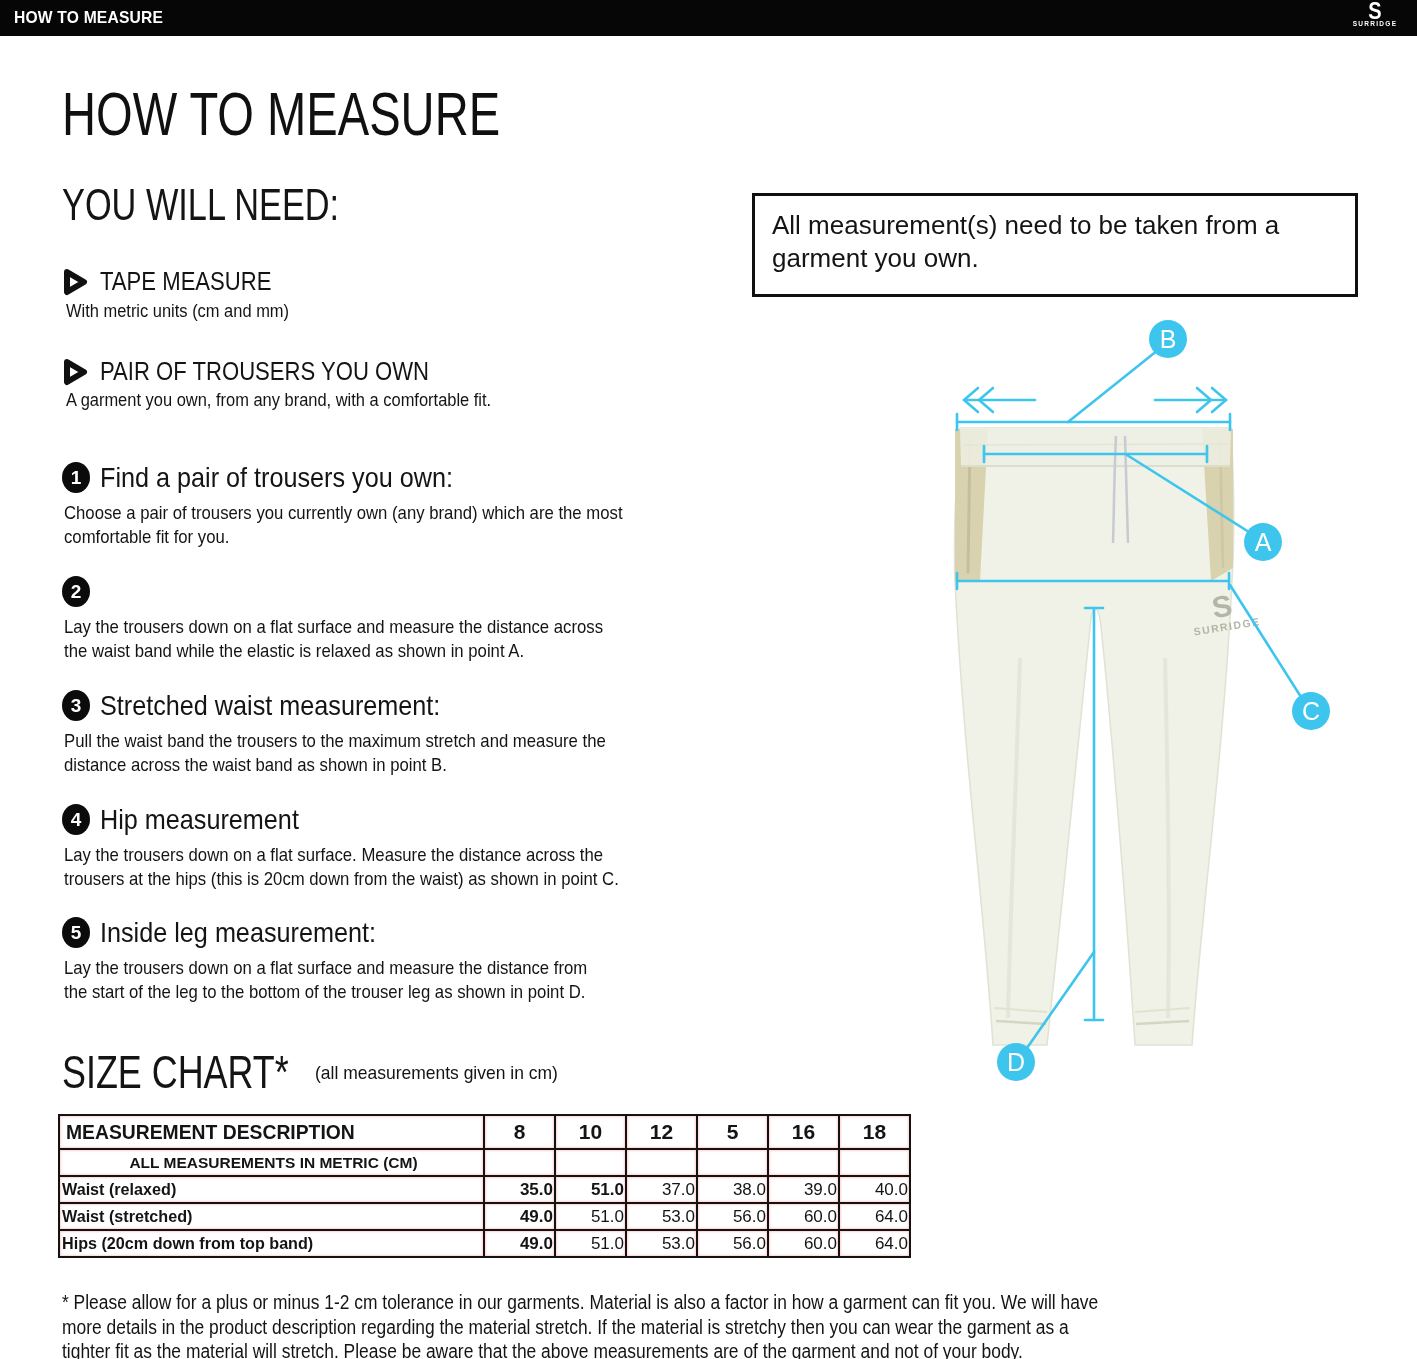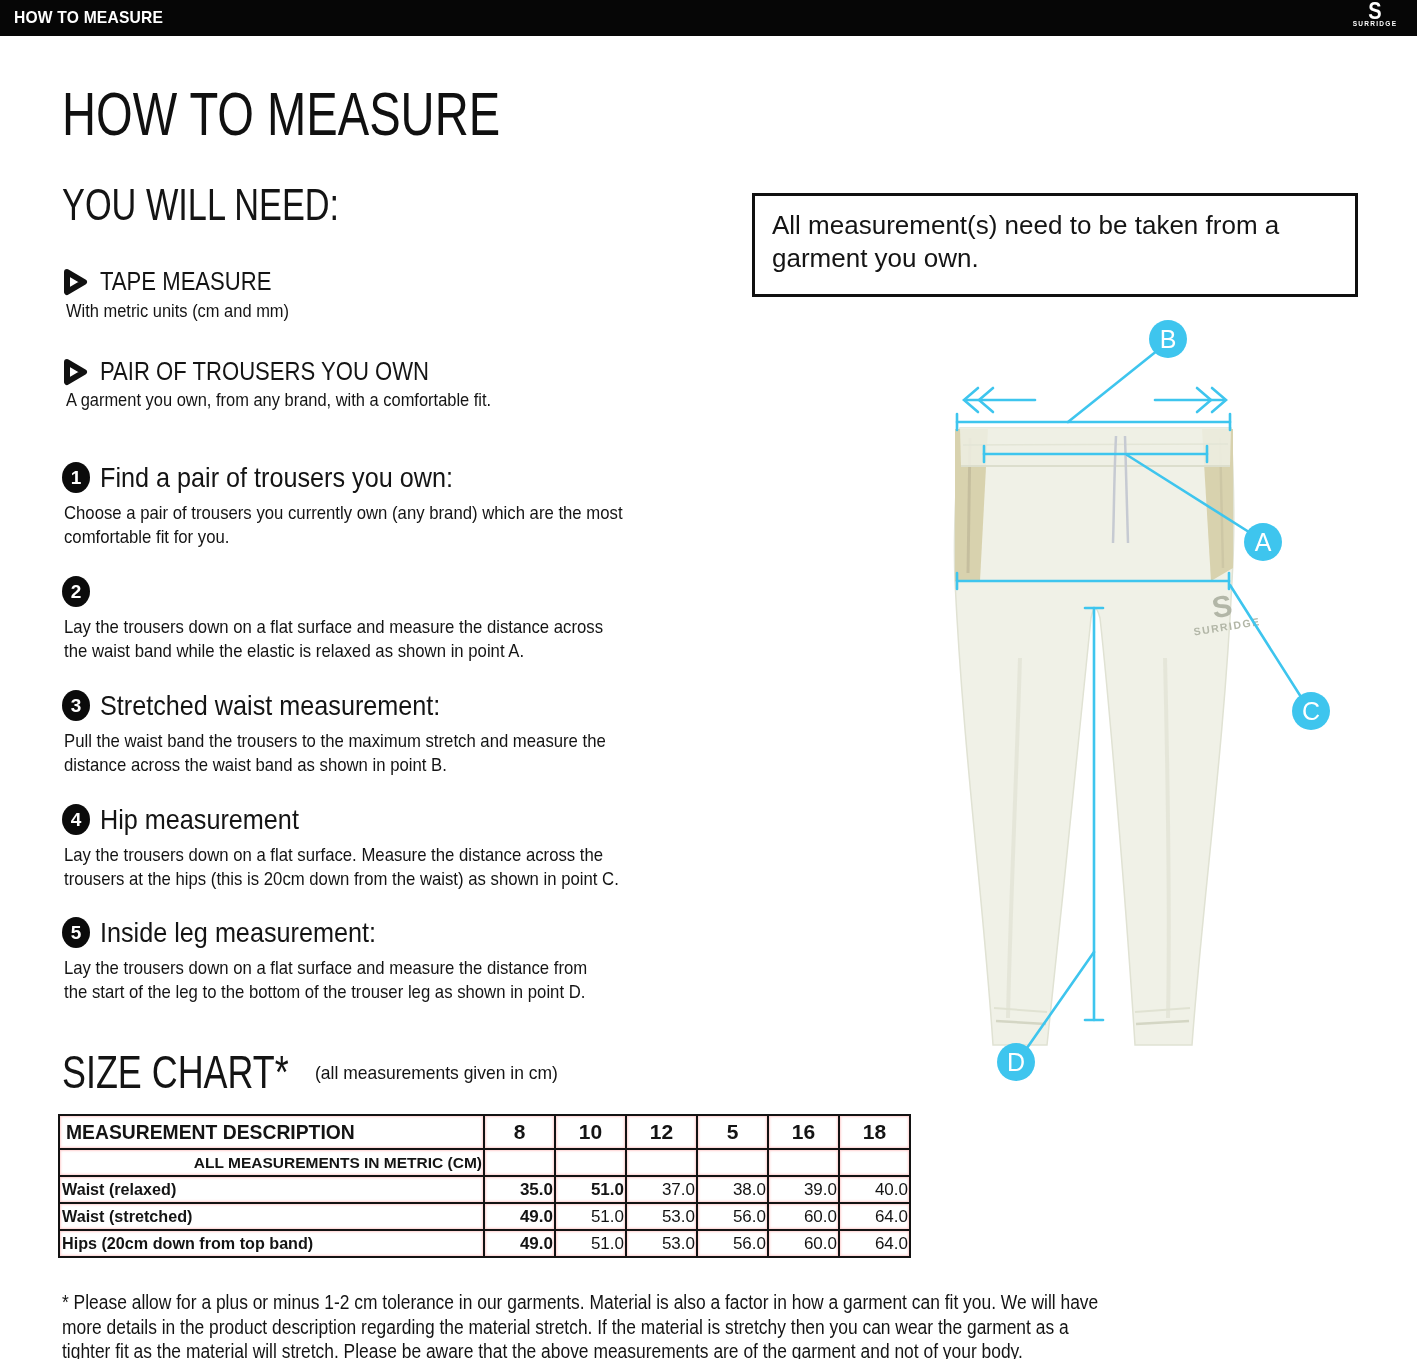--- a/index.html
+++ b/index.html
@@ -40,21 +40,21 @@
   
   #sc-head{left:62px;top:1048px;font-size:46px;line-height:48px;text-align:right;}
   #sc-head .cond{transform:scaleX(.78);}
   #sc-note{left:315px;top:1062px;font-size:19px;transform:scaleX(.92);transform-origin:0 0;white-space:nowrap;}
   #sizetable{left:58px;top:1114px;border-collapse:collapse;table-layout:fixed;background:#fff;}
   #sizetable th,#sizetable td{border:2px solid #131313;box-shadow:inset 0 0 2px 1px rgba(255,150,150,.45);overflow:hidden;white-space:nowrap;}
   #sizetable th{font-size:21px;font-weight:bold;height:30px;text-align:center;}
   #sizetable th.desc{text-align:left;padding-left:6px;transform:none;}
   #sizetable th.desc span{display:inline-block;transform:scaleX(.92);transform-origin:0 50%;}
   #sizetable td{font-size:17px;height:23px;text-align:right;}
-  #sizetable td.sub{font-size:15.5px;font-weight:bold;text-align:right;padding-left:5px;height:20px;}
+  #sizetable td.sub{font-size:15.5px;font-weight:bold;text-align:center;padding-left:5px;height:20px;}
   #sizetable td.lbl{font-weight:bold;text-align:left;padding-left:2px;}
   #sizetable td.lbl span{display:inline-block;transform:scaleX(.95);transform-origin:0 50%;}
   #sizetable td.b{font-weight:bold;}
   
   #footer{left:62px;top:1290px;font-size:19.5px;line-height:24.5px;white-space:pre-line;width:1270px;transform:scaleX(.893);transform-origin:0 0;}
   
   #diagram{left:930px;top:318px;}
   .circ-letter{font-family:"Liberation Sans",sans-serif;font-size:25px;fill:#ffffff;}
 </style>
 </head>

